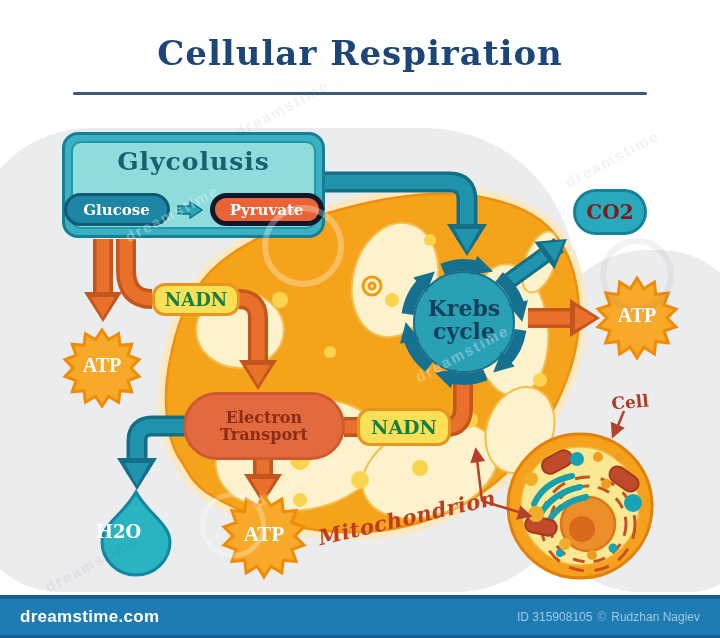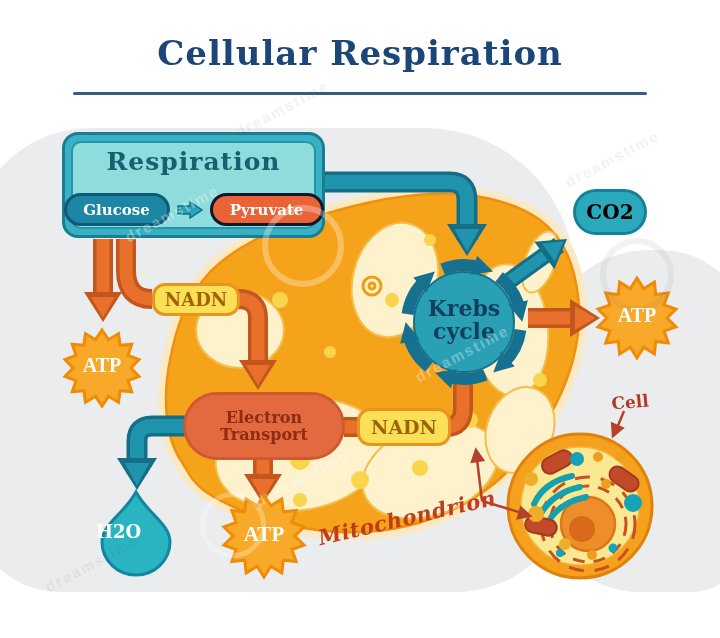--- a/index.html
+++ b/index.html
@@ -16,26 +16,26 @@
               border:3px solid #187e94;border-radius:16px;box-sizing:border-box;}
   .glyc-inner{position:absolute;left:6px;top:6px;right:6px;bottom:6px;background:#8edcdb;
               border:2px solid #2097ab;border-radius:10px;display:flex;flex-direction:column;
               align-items:center;padding-top:4px;box-sizing:border-box;}
   .glyc-title{font-size:25px;font-weight:bold;color:#14616f;letter-spacing:1px;}
   .glyc-row{display:flex;align-items:center;gap:7px;margin-top:17px;}
   .pill{border-radius:17px;box-sizing:border-box;display:flex;align-items:center;
         justify-content:center;font-weight:bold;}
   .pill-glucose{width:106px;height:33px;background:#1d86a4;border:3px solid #0f5a74;
                 color:#fff;font-size:15px;}
-  .pill-pyruvate{width:114px;height:33px;background:#ea6336;border:3px solid #0f172a;
+  .pill-pyruvate{width:114px;height:33px;background:#ea6336;border:5px solid #0f172a;
                  color:#fff;font-size:15px;}
-  .pill-nadh{background:#fbe057;border:3px solid #e8951f;color:#a16207;border-radius:13px;
+  .pill-nadh{background:#fbe057;border:3px solid #e8951f;color:#15803d;border-radius:13px;
              font-weight:bold;}
   .pill-co2{left:573px;top:189px;width:74px;height:46px;background:#2aa9bc;
-            border:3px solid #15809a;border-radius:23px;color:#000000;font-size:20px;
+            border:3px solid #15809a;border-radius:23px;color:#7f1d1d;font-size:20px;
             font-weight:bold;box-sizing:border-box;}
   .et-box{left:183px;top:392px;width:162px;height:68px;background:#e26a3e;
           border:3px solid #cf5930;border-radius:34px;color:#8c2c15;font-size:16px;
           font-weight:bold;text-align:center;line-height:1.08;box-sizing:border-box;}
   .krebs-label{left:404px;top:297px;width:120px;text-align:center;font-size:22px;
                font-weight:bold;color:#123f5d;line-height:1.05;}
   .star-label{width:80px;text-align:center;color:#fff;font-weight:bold;font-size:20px;font-family:Liberation Serif, serif;}
   .h2o-label{left:96px;top:521px;width:80px;text-align:left;color:#fff;font-weight:bold;font-size:18px;}
   .mito-label{left:292px;top:505px;width:230px;text-align:center;color:#bf3c1e;font-size:21px;
               font-weight:bold;font-style:italic;transform:rotate(-13deg);letter-spacing:.5px;}
@@ -221,21 +221,21 @@
       <path d="M624,411 L617,428" fill="none"></path>
       <polygon points="0,0 -11,-5.5 -11,5.5" transform="translate(613,436) rotate(113)"></polygon>
     </g>
   </svg>
 
   <div class="abs page-title">Cellular Respiration</div>
   <div class="abs title-rule"></div>
 
   <div class="abs glyc-outer">
     <div class="glyc-inner">
-      <div class="glyc-title">Respiration</div>
+      <div class="glyc-title">Glycolusis</div>
       <div class="glyc-row">
         <div class="pill pill-glucose">Glucose</div>
         <svg width="26" height="18" style="position:static;">
           <polygon points="1,5 13,5 13,1 25,9 13,17 13,13 1,13" fill="#2aa3b8" stroke="#116e8a" stroke-width="1.5"></polygon>
         </svg>
         <div class="pill pill-pyruvate">Pyruvate</div>
       </div>
     </div>
   </div>
 
@@ -259,14 +259,22 @@
   <div class="wm wm-dark" style="left:230px;top:100px;">dreamstime</div>
   <div class="wm wm-dark" style="left:560px;top:150px;">dreamstime</div>
   <div class="wm wm-light" style="left:120px;top:205px;">dreamstime</div>
   <div class="wm wm-light" style="left:410px;top:345px;">dreamstime</div>
   <div class="wm wm-light" style="left:250px;top:470px;">dreamstime</div>
   <div class="wm wm-dark" style="left:40px;top:555px;">dreamstime</div>
   <div class="wm-circle" style="left:262px;top:205px;width:70px;height:70px;border:6px solid rgba(255,255,255,0.30);"></div>
   <div class="wm-circle" style="left:600px;top:238px;width:62px;height:62px;border:6px solid rgba(120,125,135,0.10);"></div>
   <div class="wm-circle" style="left:200px;top:492px;width:56px;height:56px;border:5px solid rgba(255,255,255,0.28);"></div>
 
+  <div class="abs footer">
+    <div class="footer-logo">dreamstime.com</div>
+    <div class="footer-meta">
+      <span>ID 315908105</span>
+      <span class="cr">©</span>
+      <span>Rudzhan Nagiev</span>
+    </div>
+  </div>
 
 </div>
 
 </body></html>

